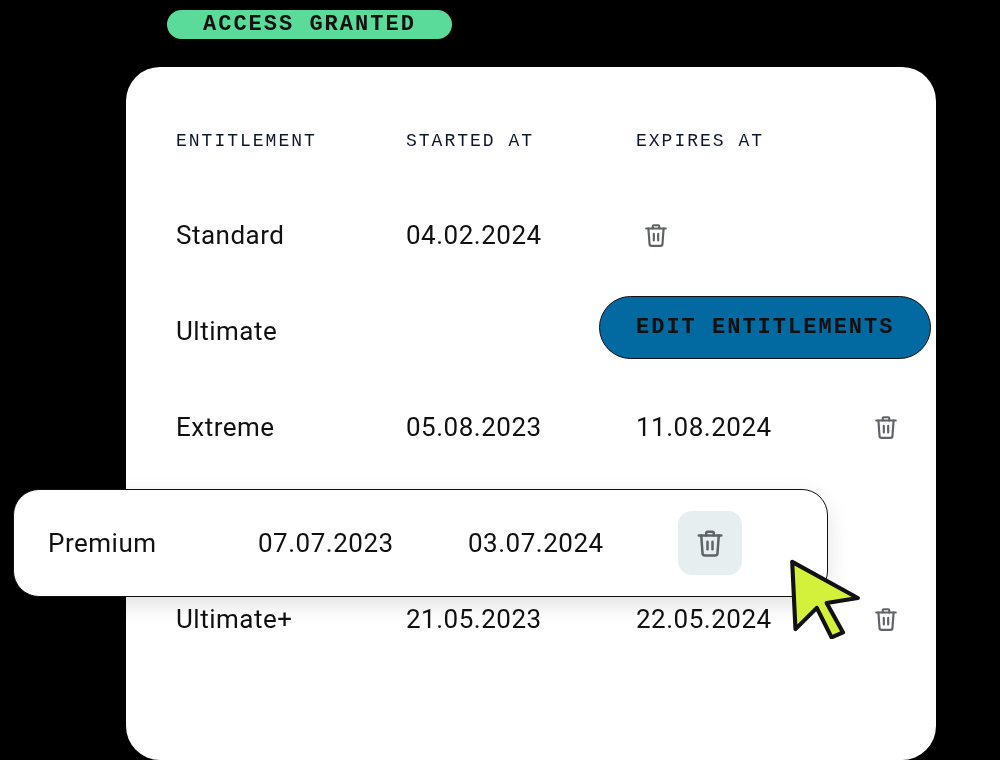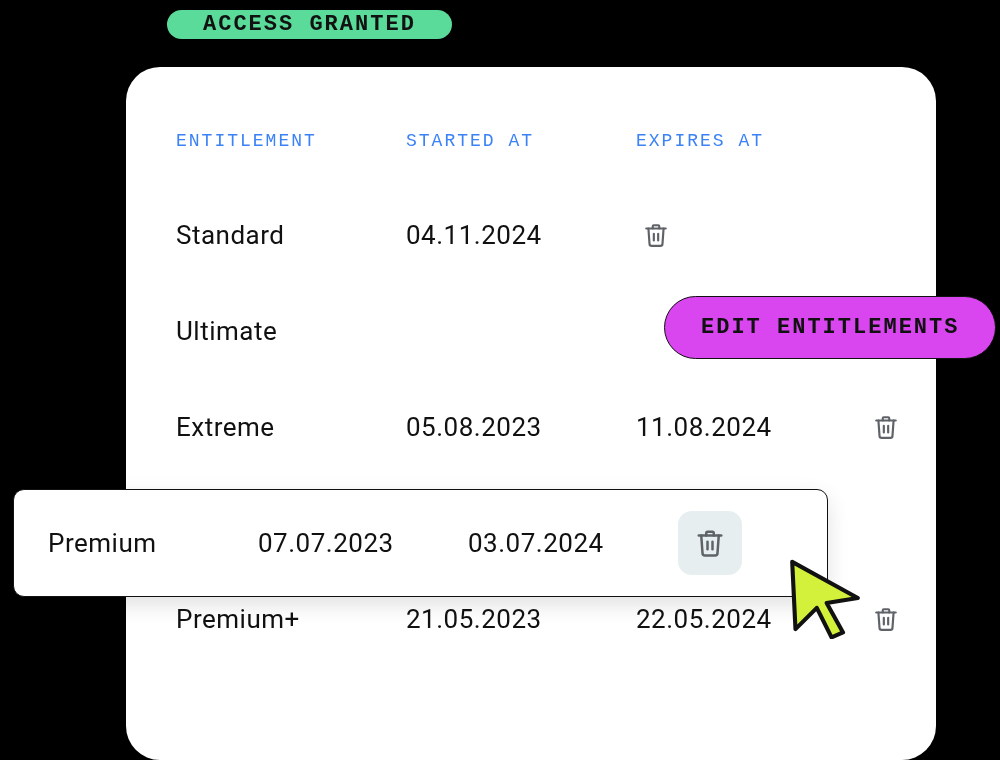--- a/index.html
+++ b/index.html
@@ -34,23 +34,23 @@
     font-weight: 600;
     letter-spacing: 2px;
     font-size: 22px;
     padding: 2px 36px;
     border-radius: 999px;
     z-index: 5;
   }
 
   .badge-purple {
     position: absolute;
-    left: 664px;
+    left: 599px;
     top: 296px;
-    background: #d946ef;
+    background: #0369a1;
     color: #111;
     font-family: "Courier New", Courier, monospace;
     font-weight: 600;
     letter-spacing: 2px;
     font-size: 22px;
     padding: 18px 36px;
     border: 1.5px solid #111;
     border-radius: 999px;
     z-index: 5;
   }
@@ -60,21 +60,21 @@
   }
   .thead {
     display: grid;
     grid-template-columns: 230px 230px 230px 40px;
     padding-bottom: 36px;
   }
   .th {
     font-family: "Courier New", Courier, monospace;
     font-size: 18px;
     letter-spacing: 2px;
-    color: #3b82f6;
+    color: #0f172a;
     text-transform: uppercase;
   }
   .tbody .row {
     display: grid;
     grid-template-columns: 230px 230px 230px 40px;
     align-items: center;
     height: 96px;
   }
   .cell {
     font-size: 26px;
@@ -97,21 +97,21 @@
 
   
   .float-row {
     position: absolute;
     left: 13px;
     top: 489px;
     width: 815px;
     height: 108px;
     background: #fff;
     border: 1.5px solid #111;
-    border-radius: 11px;
+    border-radius: 26px;
     box-shadow: 0 8px 22px rgba(0,0,0,0.12);
     display: grid;
     grid-template-columns: 210px 210px 210px 80px;
     align-items: center;
     padding: 0 34px;
     z-index: 4;
   }
   .float-row .cell { font-size: 26px; }
   .float-row .trash-active {
     width: 64px;
@@ -146,21 +146,21 @@
     <div class="thead">
       <div class="th">ENTITLEMENT</div>
       <div class="th">STARTED AT</div>
       <div class="th">EXPIRES AT</div>
       <div></div>
     </div>
     <div class="tbody">
 
       <div class="row">
         <div class="cell">Standard</div>
-        <div class="cell">04.11.2024</div>
+        <div class="cell">04.02.2024</div>
         <button class="trash-btn">
           <span>
             <svg width="26" height="26" viewBox="0 0 24 24" fill="none" stroke="currentColor" stroke-width="2" stroke-linecap="round" stroke-linejoin="round">
                 <polyline points="3 6 5 6 21 6"></polyline>
                 <path d="M19 6l-1 14a2 2 0 0 1-2 2H8a2 2 0 0 1-2-2L5 6"></path>
                 <path d="M10 11v6"></path>
                 <path d="M14 11v6"></path>
                 <path d="M9 6V4a1 1 0 0 1 1-1h4a1 1 0 0 1 1 1v2"></path>
               </svg>
           </span>
@@ -191,21 +191,21 @@
       </div>
 
       <div class="row" style="visibility:hidden;">
         <div class="cell"></div>
           <div class="cell"></div>
           <div class="cell"></div>
           <div></div>
       </div>
 
       <div class="row">
-        <div class="cell">Premium+</div>
+        <div class="cell">Ultimate+</div>
         <div class="cell">21.05.2023</div>
         <div class="cell">22.05.2024</div>
         <button class="trash-btn">
           <span>
             <svg width="26" height="26" viewBox="0 0 24 24" fill="none" stroke="currentColor" stroke-width="2" stroke-linecap="round" stroke-linejoin="round">
                 <polyline points="3 6 5 6 21 6"></polyline>
                 <path d="M19 6l-1 14a2 2 0 0 1-2 2H8a2 2 0 0 1-2-2L5 6"></path>
                 <path d="M10 11v6"></path>
                 <path d="M14 11v6"></path>
                 <path d="M9 6V4a1 1 0 0 1 1-1h4a1 1 0 0 1 1 1v2"></path>

